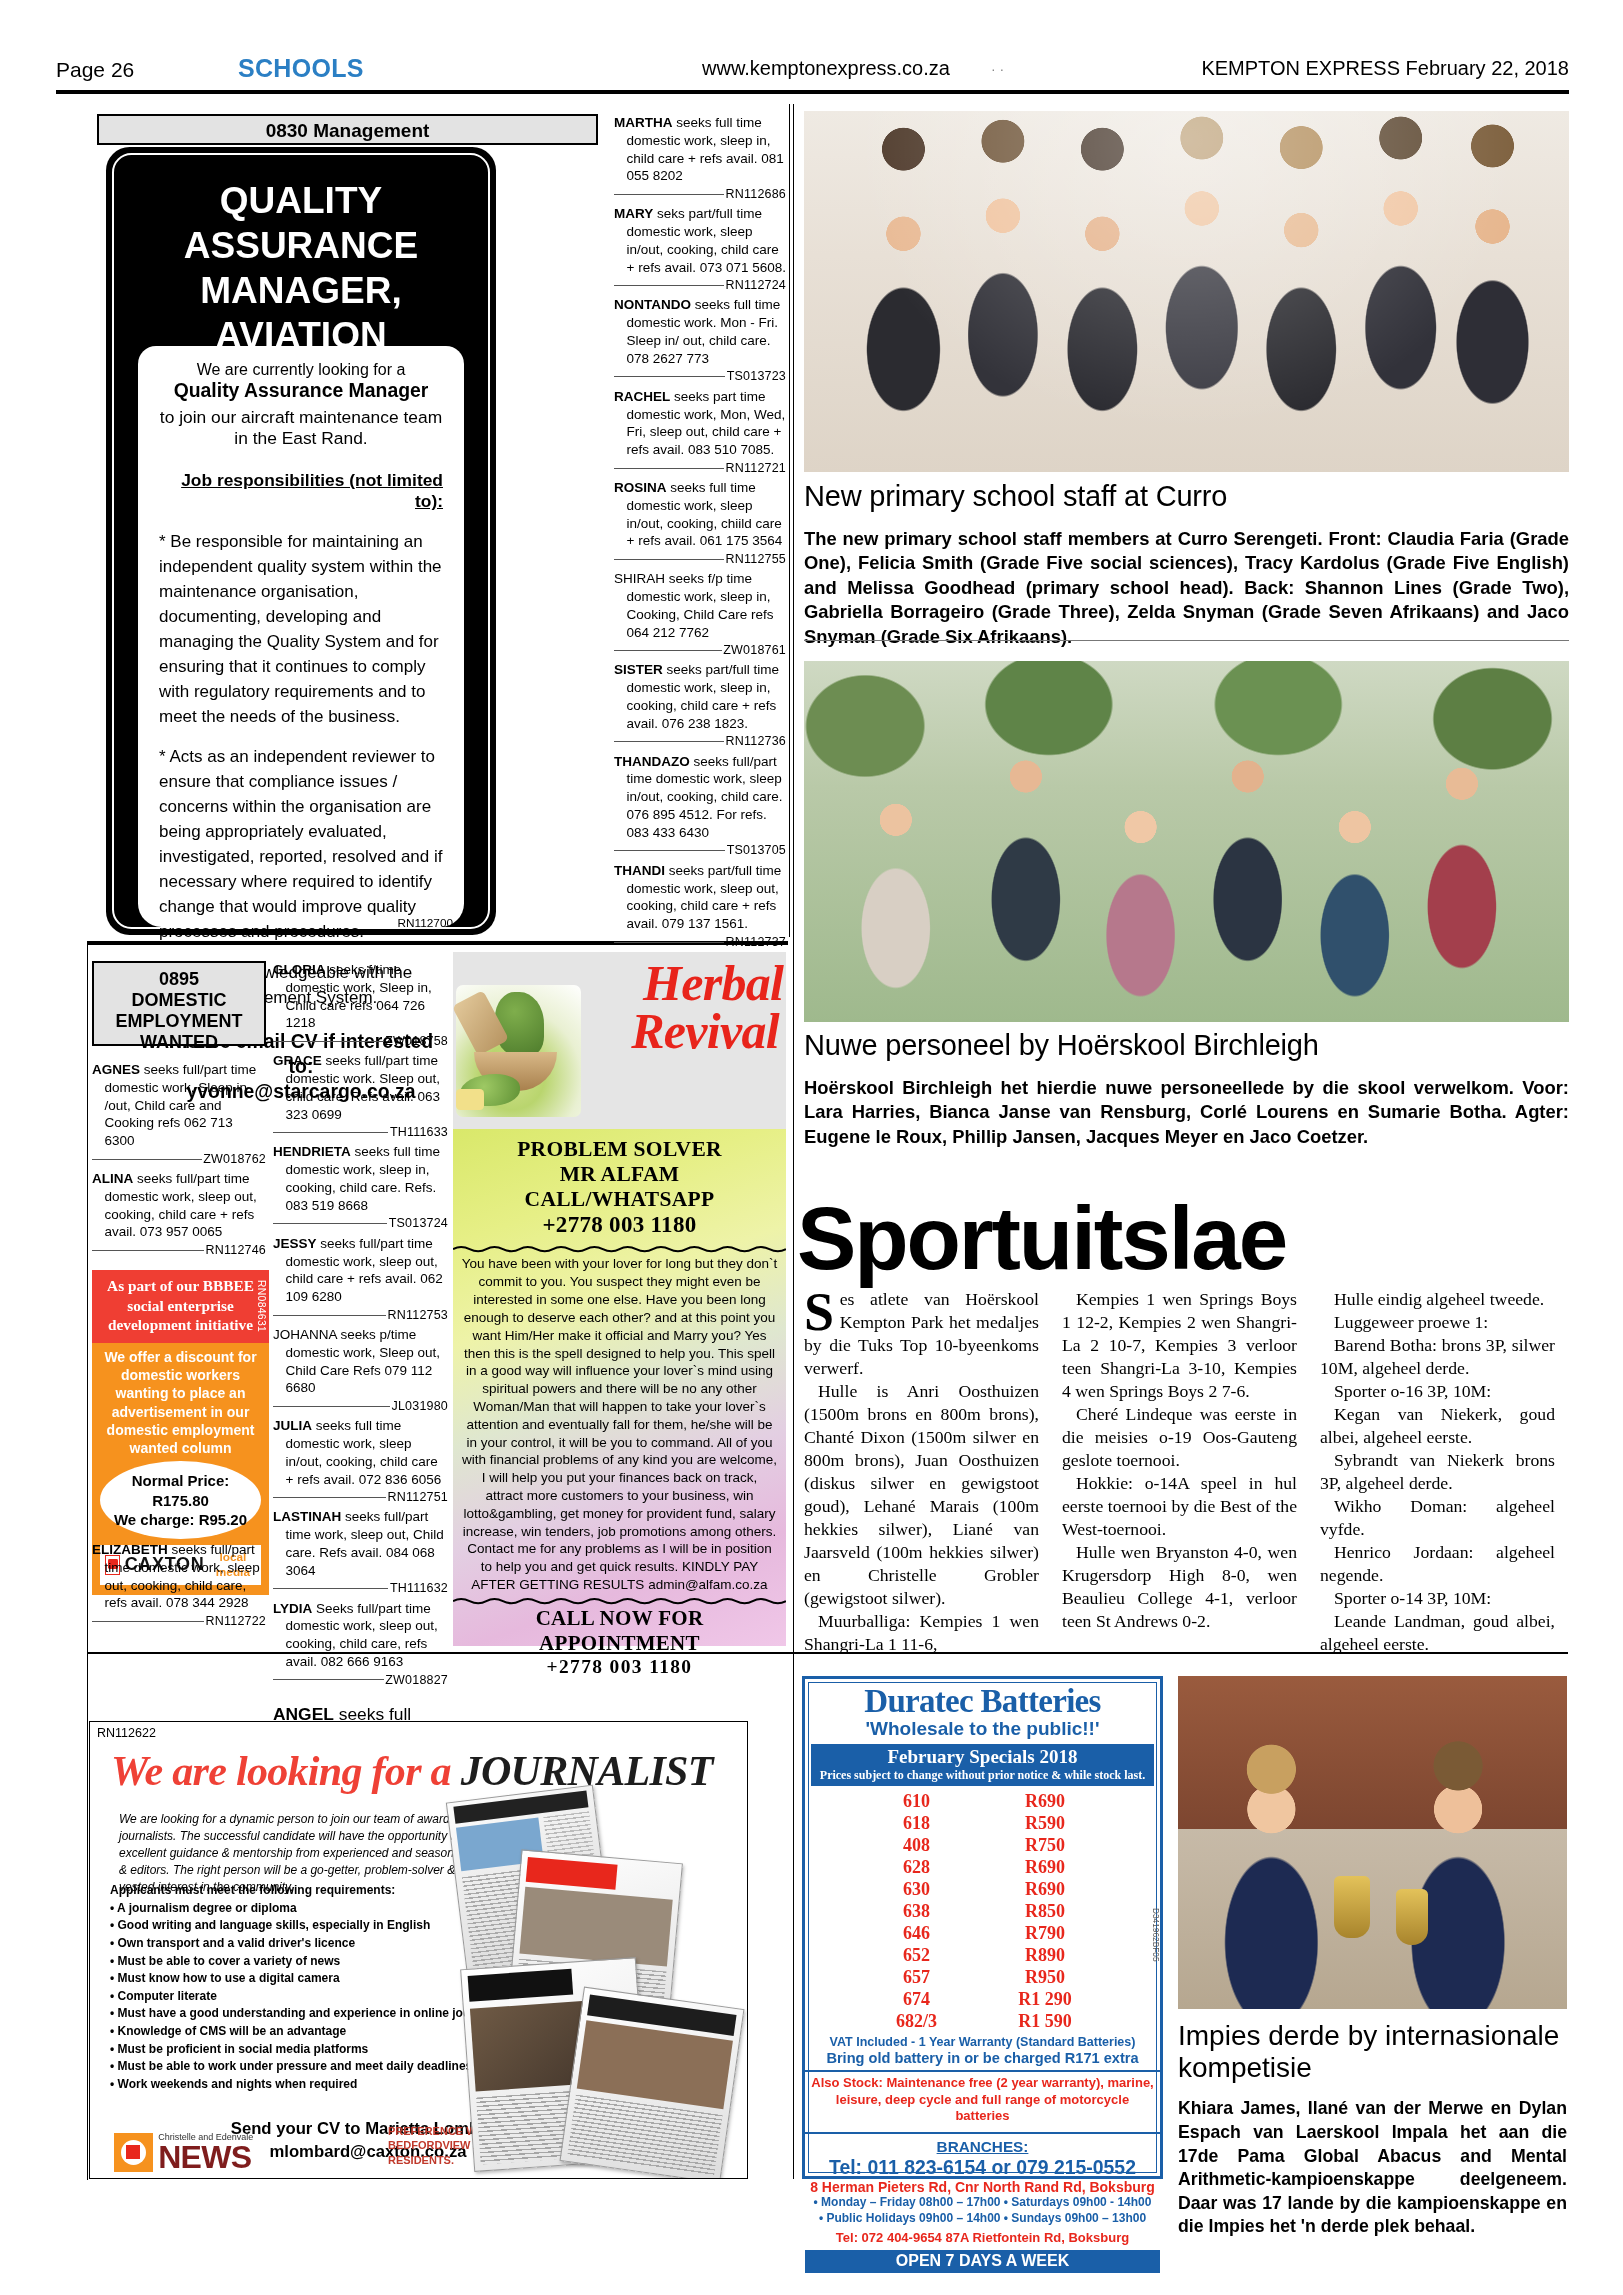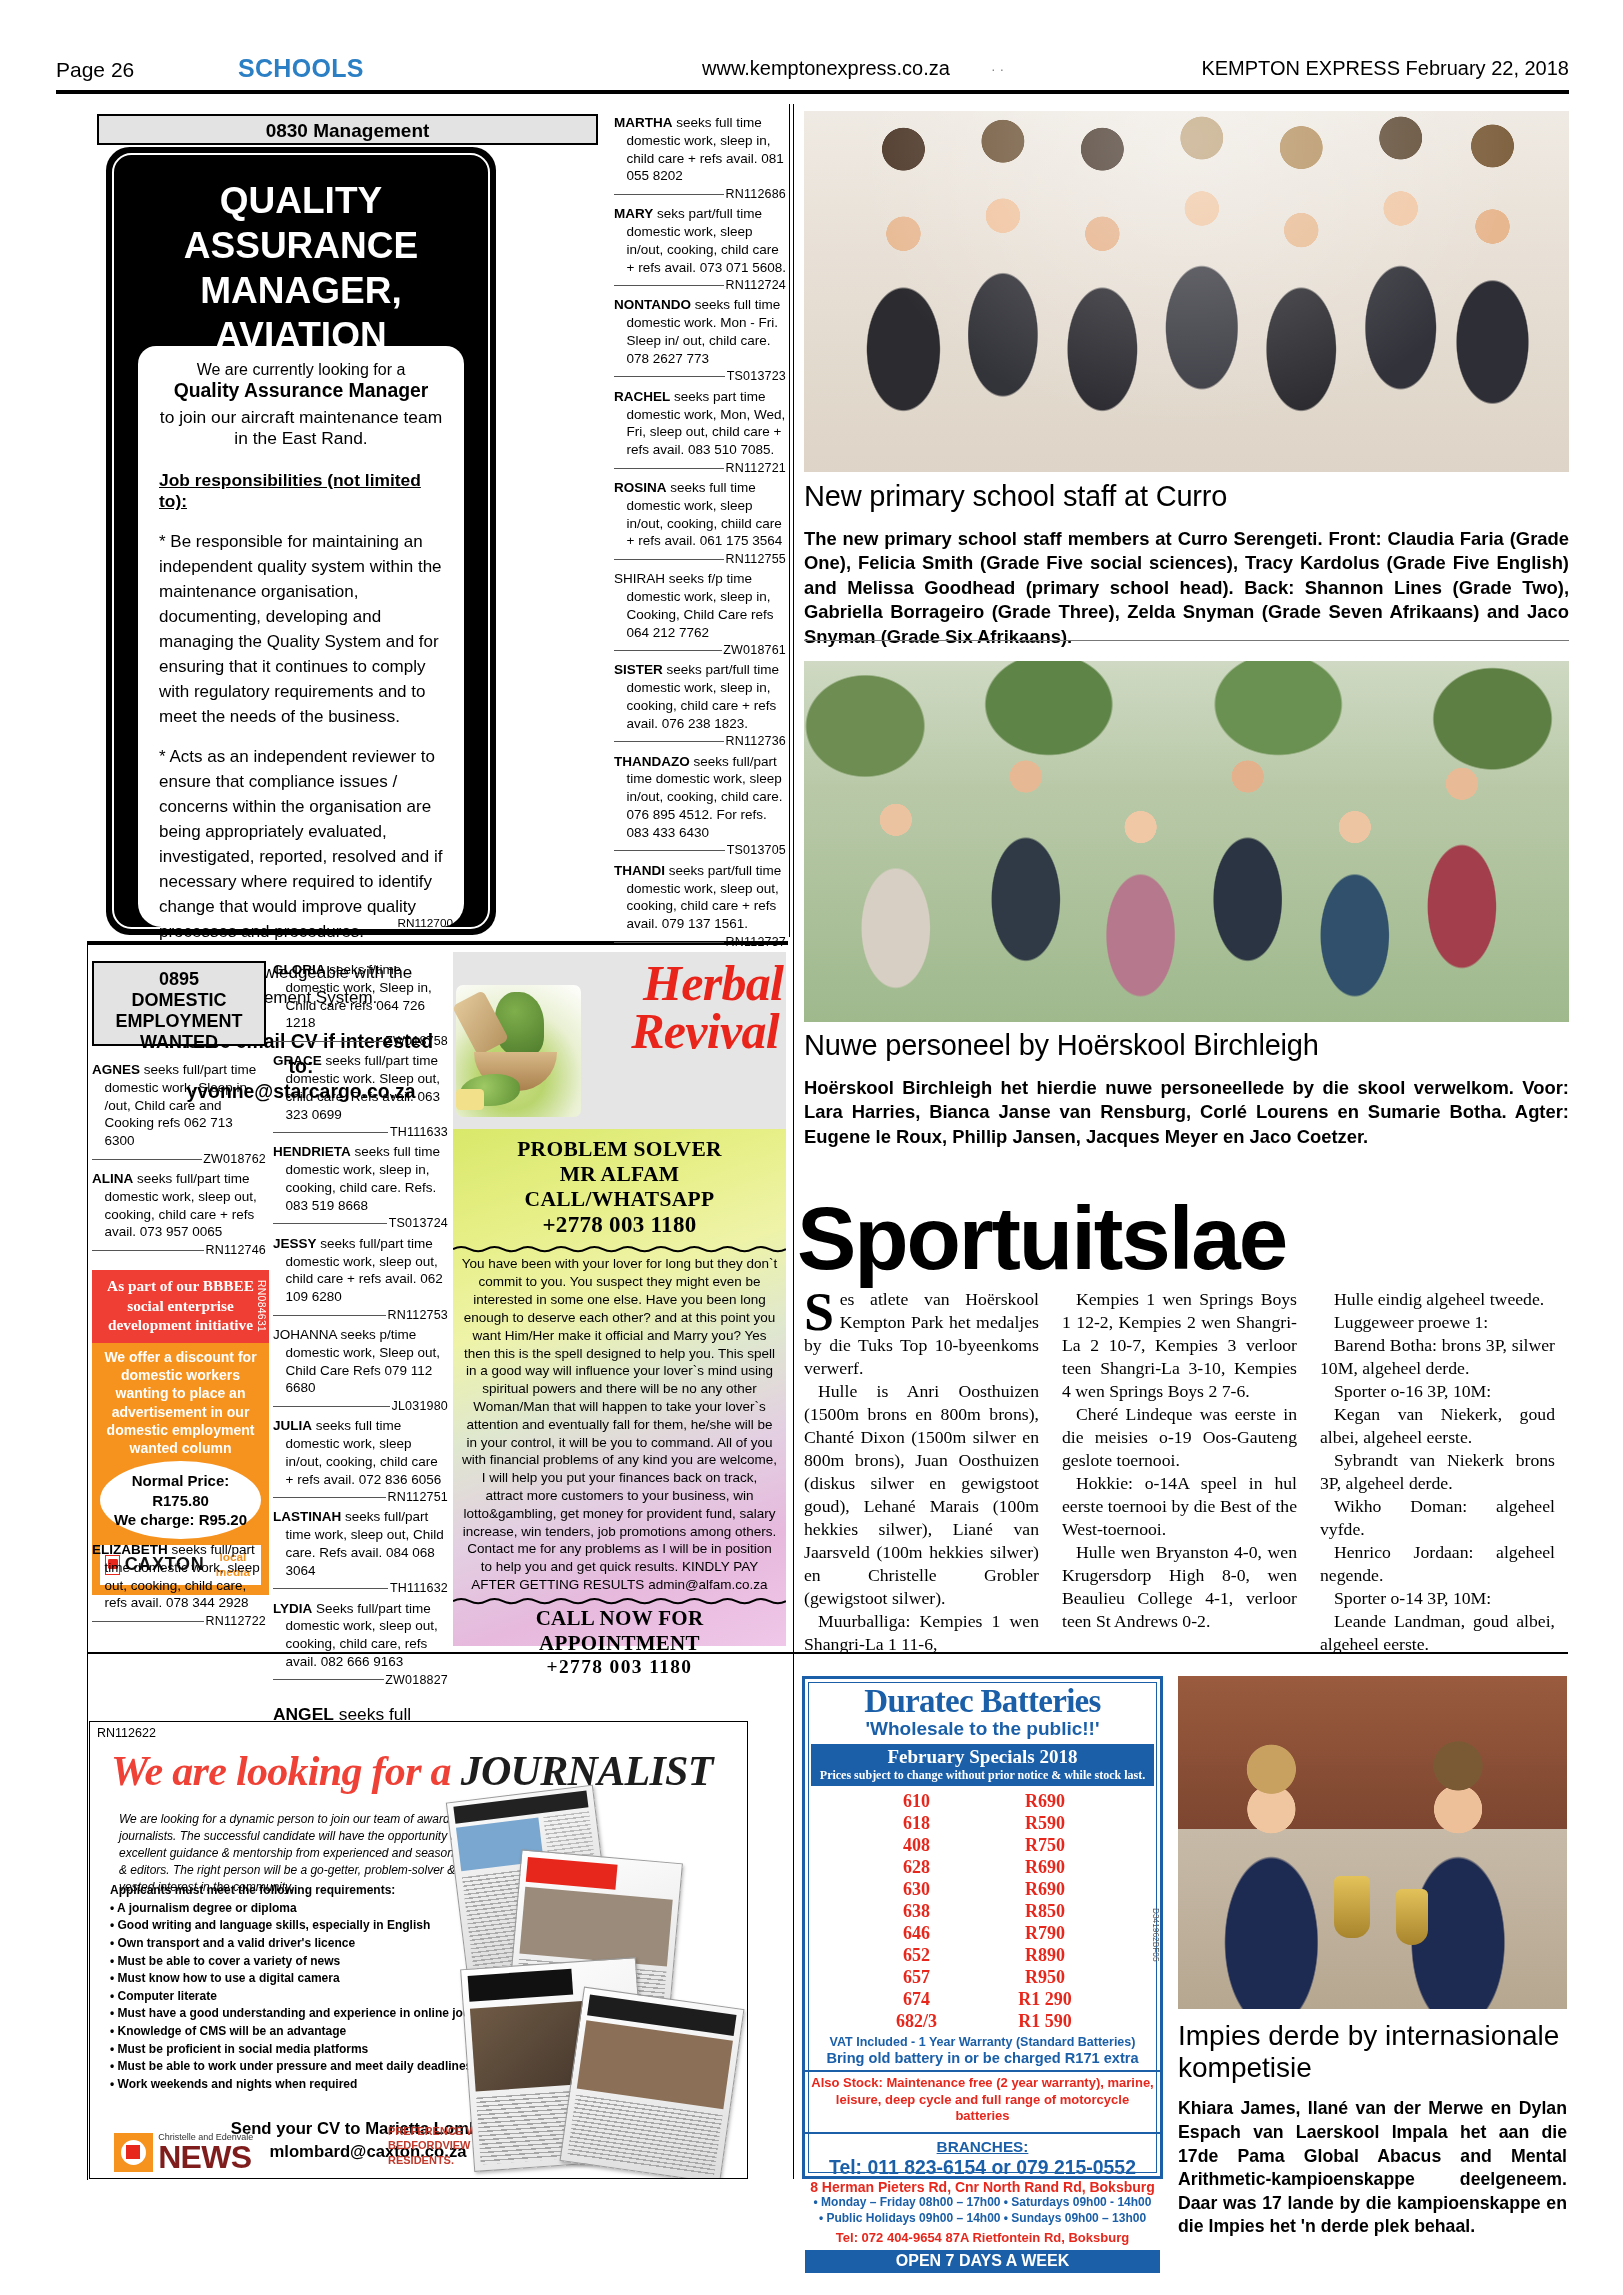--- a/index.html
+++ b/index.html
@@ -31,21 +31,21 @@
 
   
   #qa-ad{position:absolute;left:106px;top:147px;width:390px;height:788px;}
   .qa-frame{position:absolute;inset:0;background:#000;border-radius:23.6px;}
   .qa-inner-line{position:absolute;left:6.2px;top:6.2px;right:6.2px;bottom:6.2px;border:2.1px solid #fff;border-radius:19.4px;}
   .qa-title{position:absolute;left:28px;top:30.5px;right:28px;color:#fff;text-align:center;font-weight:bold;font-size:37px;line-height:1.22;}
   .qa-white{position:absolute;left:32px;top:199px;right:32px;bottom:8.3px;background:#fff;border-radius:18px 18px 23.6px 23.6px;padding:15.3px 21px 7px 21px;box-sizing:border-box;}
   .qa-l1{text-align:center;font-size:16px;margin-bottom:0;}
   .qa-l2{text-align:center;font-size:19.4px;font-weight:bold;margin-bottom:4.9px;}
   .qa-l3{text-align:center;font-size:17.4px;}
-  .qa-resp{text-align:left;font-size:17.4px;font-weight:bold;text-decoration:underline;margin:21px 0 18px;}
+  .qa-resp{text-align:right;font-size:17.4px;font-weight:bold;text-decoration:underline;margin:21px 0 18px;}
   .qa-p{font-size:17px;line-height:1.47;margin-bottom:15.3px;}
   .qa-email{text-align:center;font-weight:bold;font-size:19.4px;line-height:1.3;margin-top:18px;}
   .qa-ref{position:absolute;right:11px;bottom:-2.8px;font-size:11.8px;}
 
   
   .photo{position:absolute;overflow:hidden;}
   .ph-sky{position:absolute;inset:0;}
   .cap-head{font-size:29px;font-weight:400;letter-spacing:-0.2px;}
   .cap-body{font-size:18.4px;font-weight:bold;line-height:1.33;}
 

